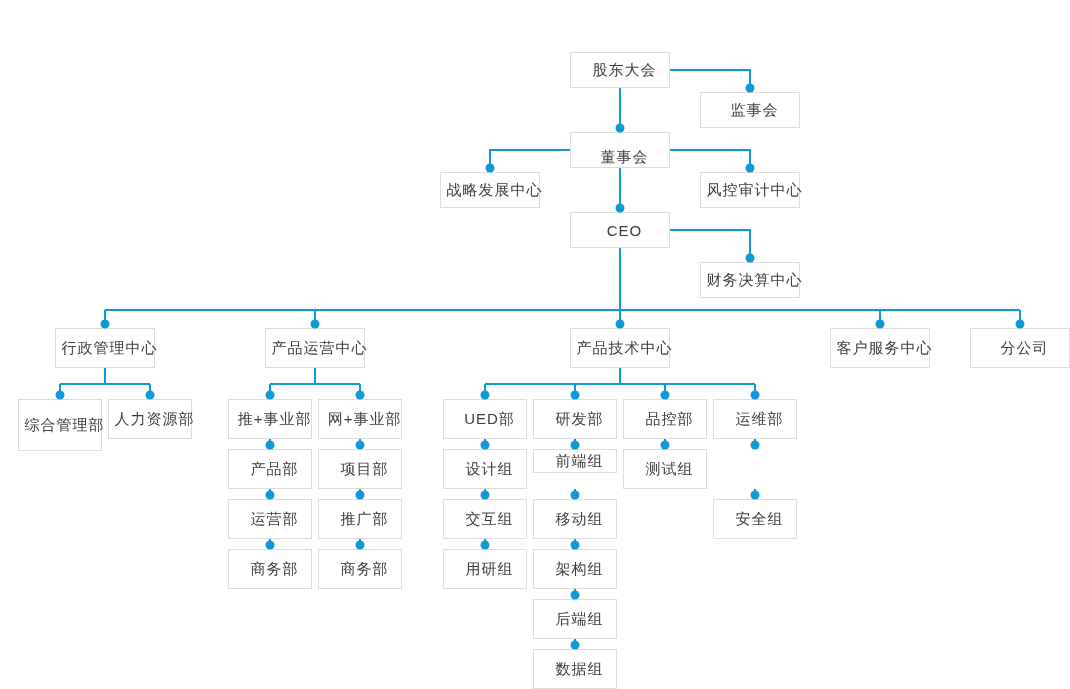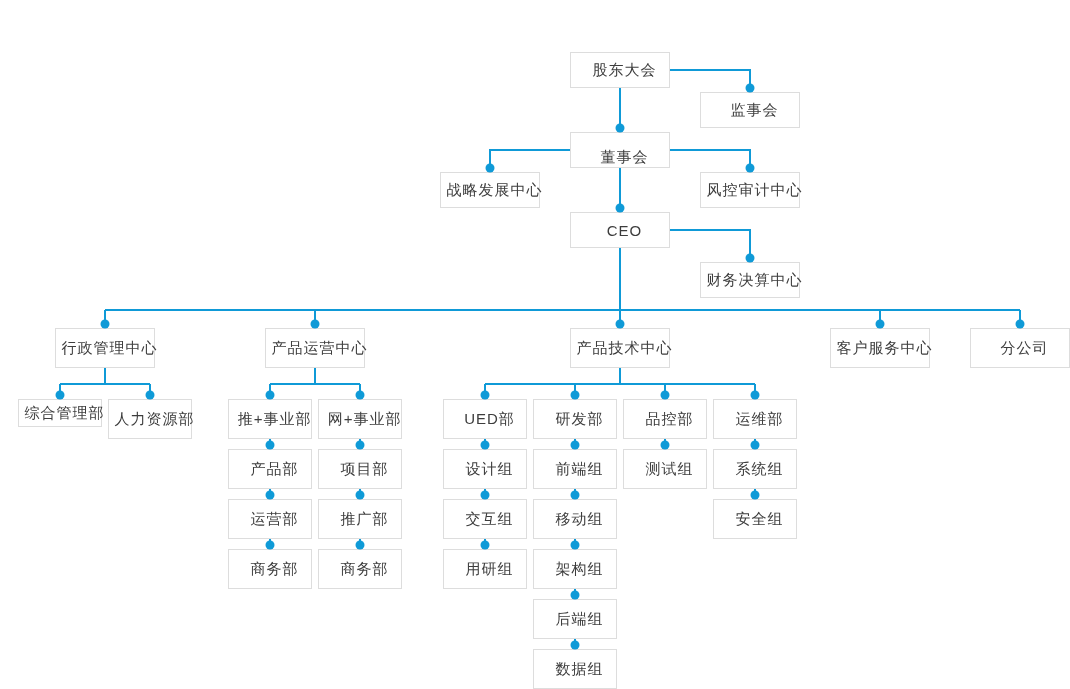--- a/index.html
+++ b/index.html
@@ -45,21 +45,21 @@
     </div>
   <div class="node" style="left: 570px; top: 328px; width: 100px; height: 40px;">
       <span>产品技术中心</span>
     </div>
   <div class="node" style="left: 830px; top: 328px; width: 100px; height: 40px;">
       <span>客户服务中心</span>
     </div>
   <div class="node" style="left: 970px; top: 328px; width: 100px; height: 40px;">
       <span>分公司</span>
     </div>
-  <div class="node" style="left: 18px; top: 399px; width: 84px; height: 28px;">
+  <div class="node" style="left: 18px; top: 399px; width: 84px; height: 52px;">
       <span>综合管理部</span>
     </div>
   <div class="node" style="left: 108px; top: 399px; width: 84px; height: 40px;">
       <span>人力资源部</span>
     </div>
   <div class="node" style="left: 228px; top: 399px; width: 84px; height: 40px;">
       <span>推+事业部</span>
     </div>
   <div class="node" style="left: 318px; top: 399px; width: 84px; height: 40px;">
       <span>网+事业部</span>
@@ -90,28 +90,25 @@
     </div>
   <div class="node" style="left: 623px; top: 399px; width: 84px; height: 40px;">
       <span>品控部</span>
     </div>
   <div class="node" style="left: 713px; top: 399px; width: 84px; height: 40px;">
       <span>运维部</span>
     </div>
   <div class="node" style="left: 443px; top: 449px; width: 84px; height: 40px;">
       <span>设计组</span>
     </div>
-  <div class="node" style="left: 533px; top: 449px; width: 84px; height: 40px;">
+  <div class="node" style="left: 533px; top: 449px; width: 84px; height: 24px;">
       <span>前端组</span>
     </div>
   <div class="node" style="left: 623px; top: 449px; width: 84px; height: 40px; text-align: right;">
       <span>测试组</span>
-    </div>
-  <div class="node" style="left: 713px; top: 449px; width: 84px; height: 40px;">
-      <span>系统组</span>
     </div>
   <div class="node" style="left: 443px; top: 499px; width: 84px; height: 40px;">
       <span>交互组</span>
     </div>
   <div class="node" style="left: 533px; top: 499px; width: 84px; height: 40px;">
       <span>移动组</span>
     </div>
   <div class="node" style="left: 713px; top: 499px; width: 84px; height: 40px;">
       <span>安全组</span>
     </div>

